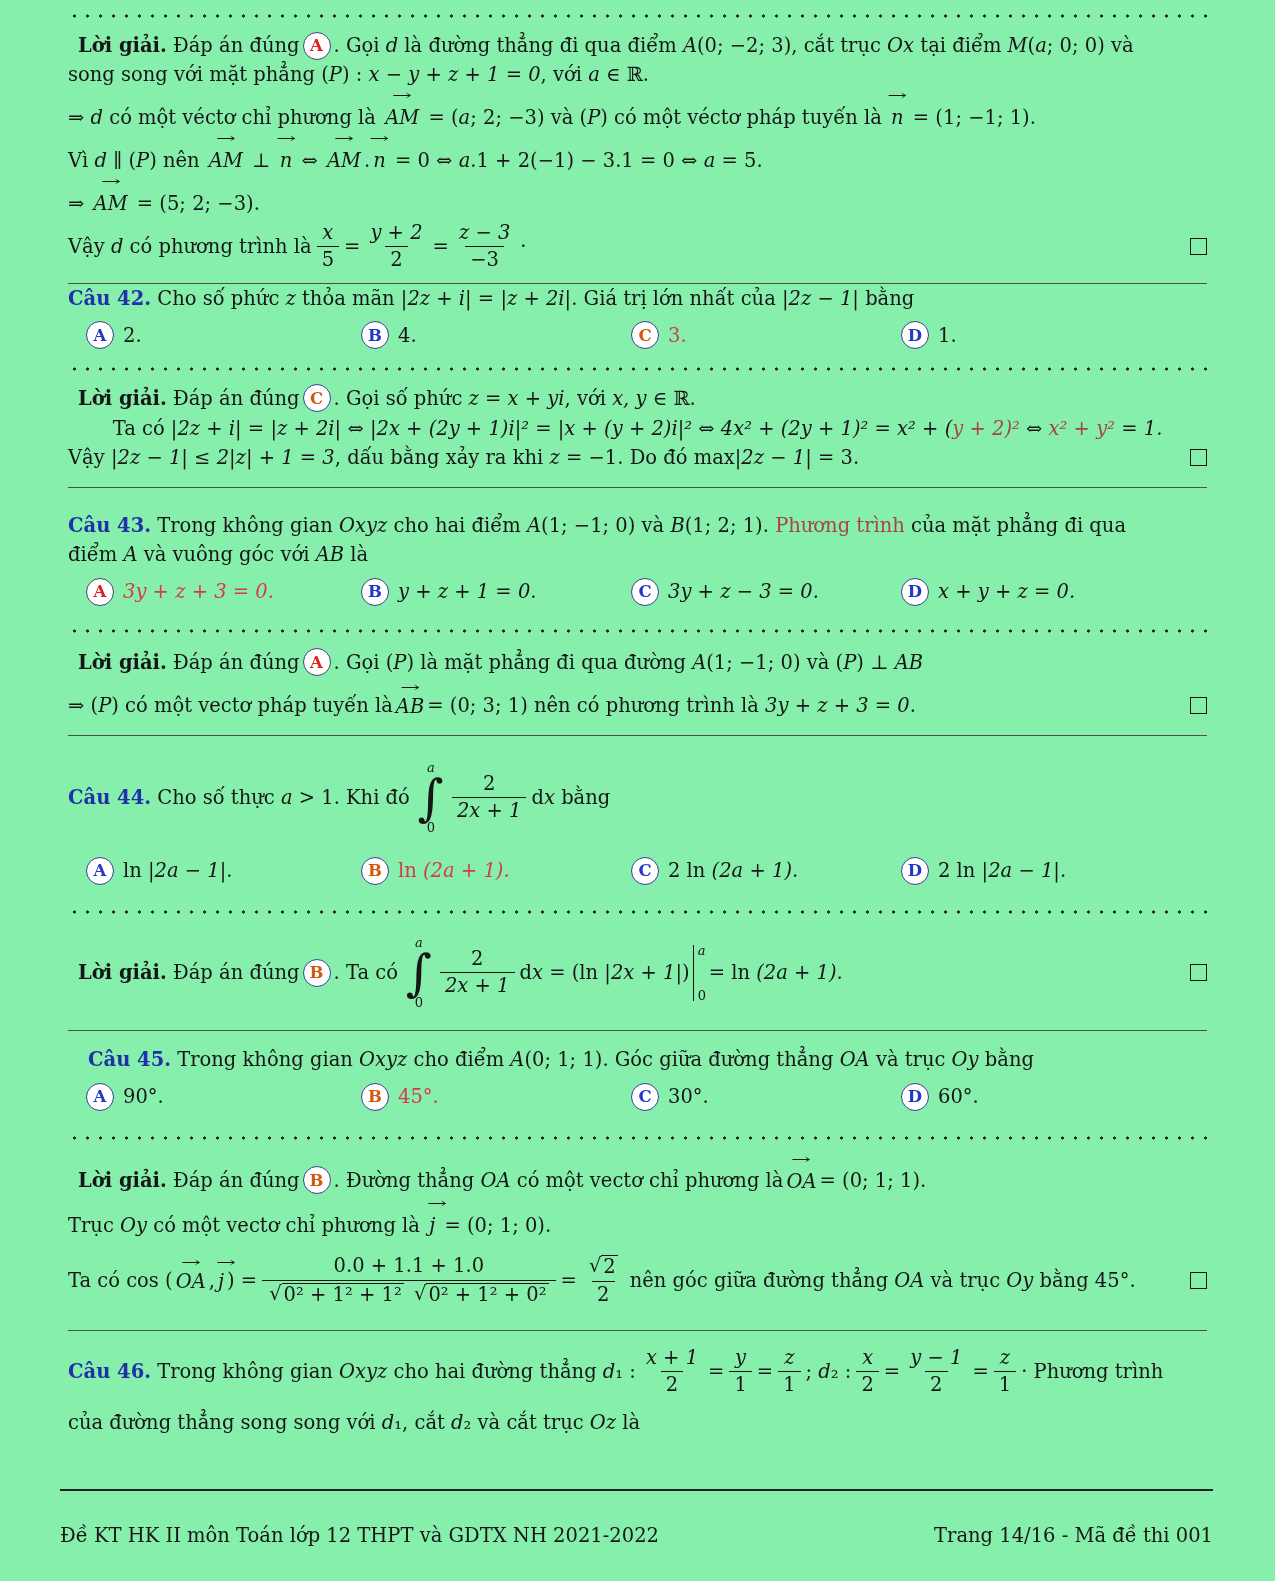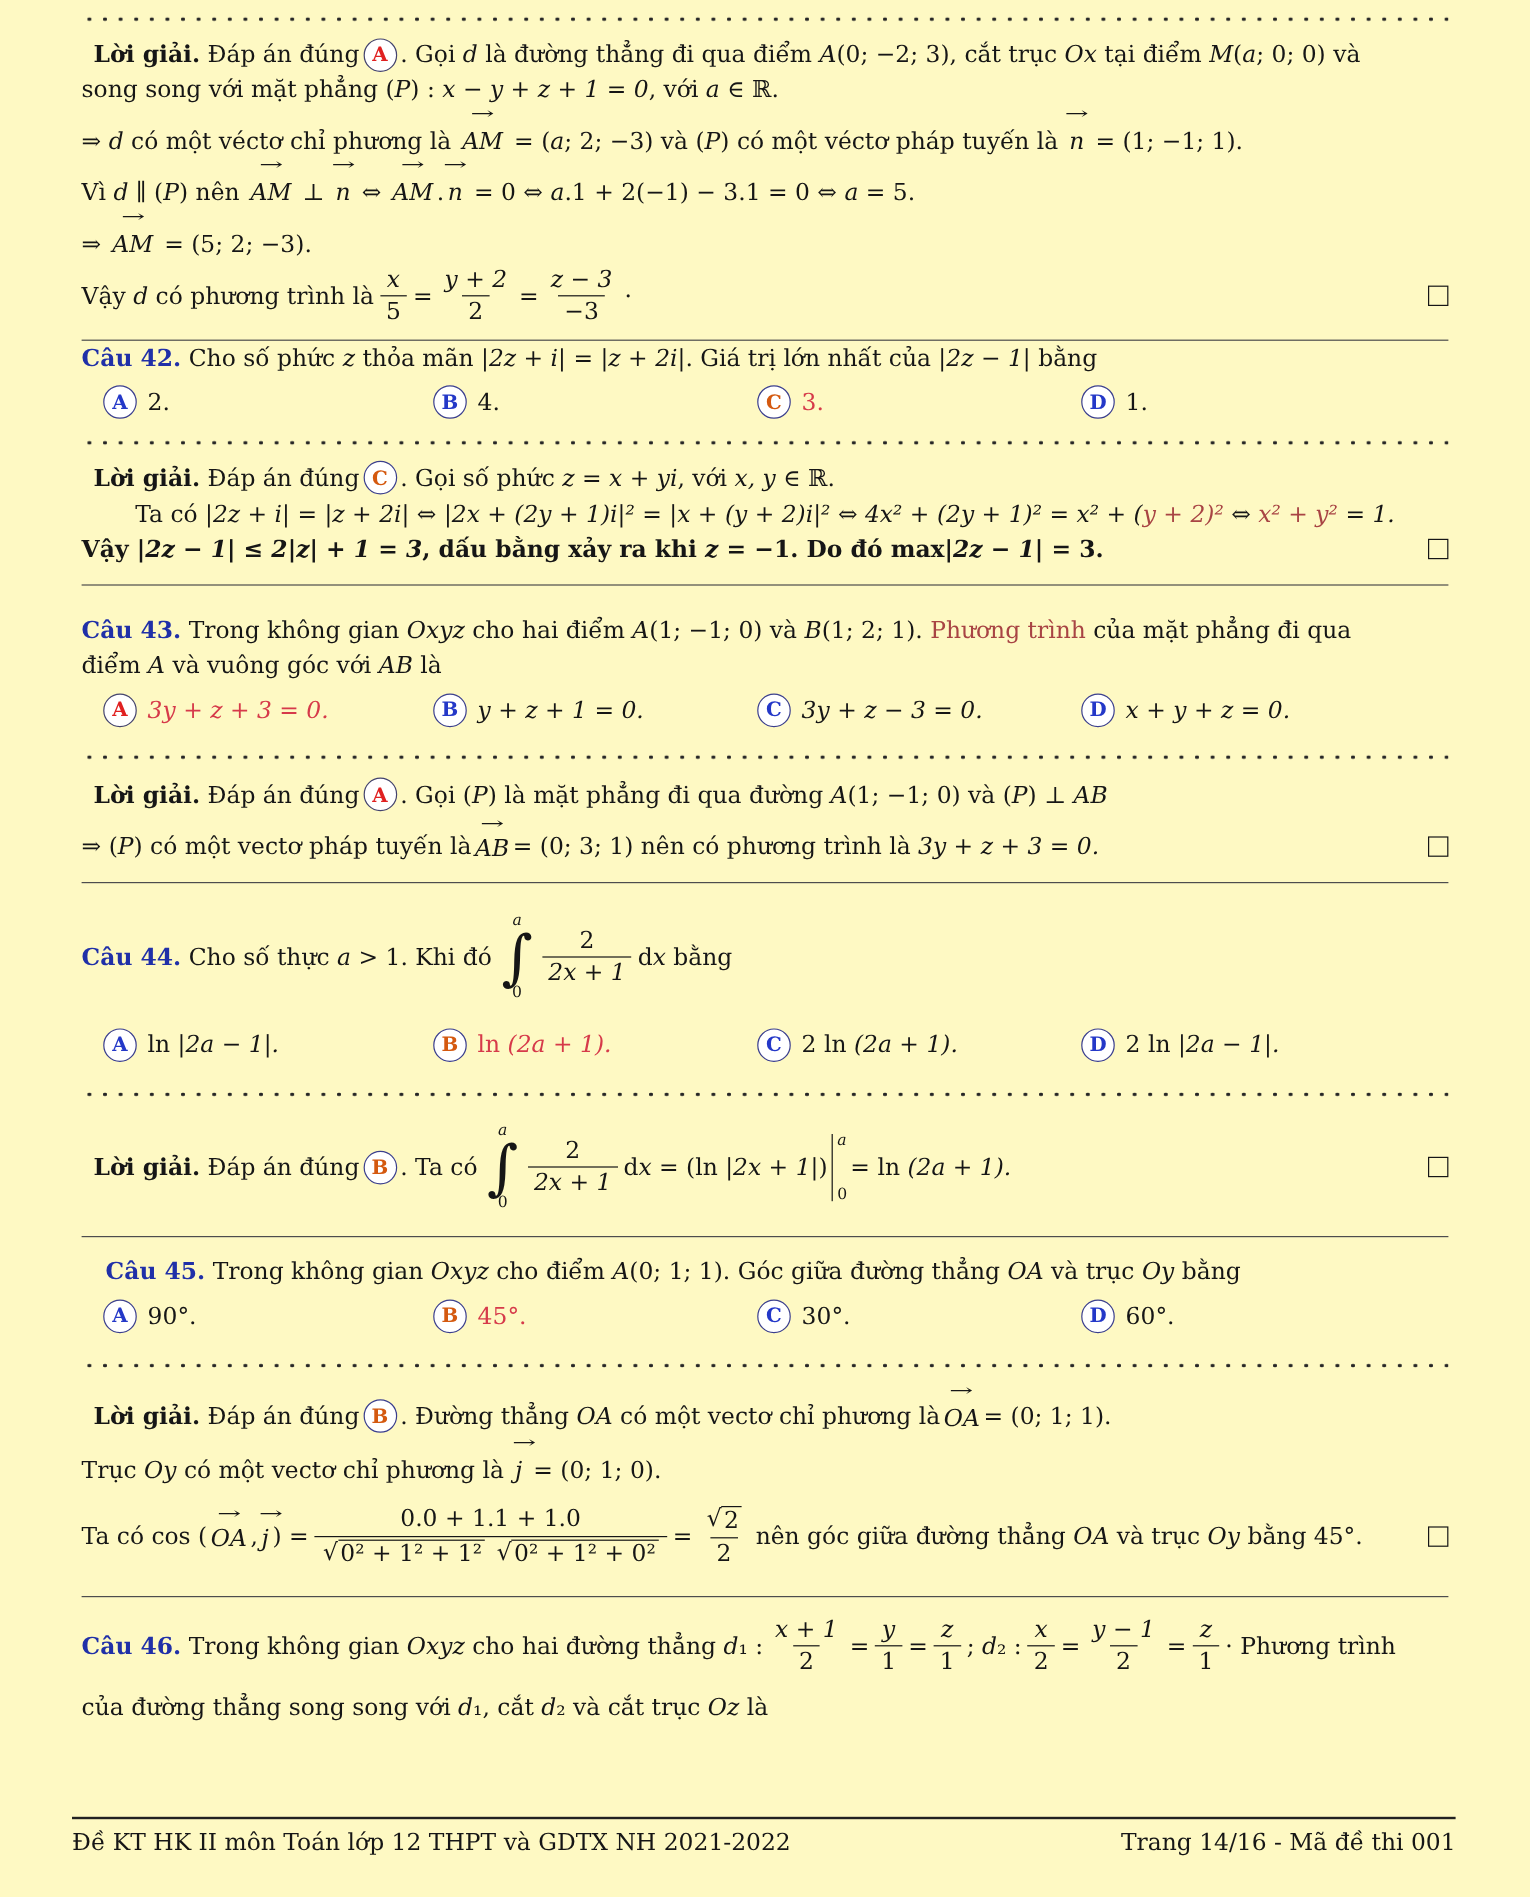--- a/index.html
+++ b/index.html
@@ -1,16 +1,16 @@
 <!DOCTYPE html>
 <html><head>
 <meta charset="utf-8">
 <style>
   html,body{margin:0;padding:0;background:#fff;}
-  .page{position:relative;width:1275px;height:1581px;background:#fef9c3;overflow:hidden;
+  .page{position:relative;width:1275px;height:1581px;background:#86efac;overflow:hidden;
         font-family:"DejaVu Serif","Liberation Serif",serif;font-size:19.5px;color:#161616;}
   .content{padding:0 68px;}
   .dotsep{height:4px;background-image:radial-gradient(circle,#262626 1.4px,transparent 1.7px);
           background-size:13px 4px;background-repeat:repeat-x;background-position:left center;}
   .rule{border:none;border-top:1.6px solid #4d4d4d;height:0;margin:0;}
   .line{line-height:29px;white-space:nowrap;}
   .flexline{display:flex;align-items:center;white-space:nowrap;}
   .indent{padding-left:10px;}
   .sg-b{font-weight:bold;}
   .sg-i{font-style:italic;}
@@ -38,21 +38,21 @@
   .integral .isign{font-size:50px;line-height:0.92;font-weight:normal;}
   .evalwrap{position:relative;display:inline-block;width:16px;height:56px;vertical-align:middle;margin-left:3px;}
   .evalwrap .bar{position:absolute;left:0;top:0;bottom:0;width:1.8px;background:#161616;}
   .evalwrap .esup{position:absolute;top:-2px;left:5px;font-size:13px;font-style:italic;}
   .evalwrap .esub{position:absolute;bottom:-2px;left:5px;font-size:13px;}
   .sqrt{display:inline-flex;align-items:flex-start;margin:0 2px;}
   .sqrt .sign{line-height:1.15;}
   .sqrt .body{border-top:1.5px solid #161616;padding:0 2px;line-height:1.15;}
   .qed{margin-left:auto;width:15px;height:15px;border:1.8px solid #161616;flex:0 0 auto;}
   .footer{position:absolute;left:60px;right:62px;bottom:34px;border-top:2px solid #222;
-          padding-top:8px;display:flex;justify-content:space-between;font-size:19.5px;}
+          padding-top:33px;display:flex;justify-content:space-between;font-size:19.5px;}
   
   .m-top-dot{margin-top:14px;}
   .sol41{margin-top:13px;}
   .sol41 .lv{padding-top:12px;}
   .rule1{margin-top:11px;}
   .q42{}
   .opts42{margin-top:7px;min-height:31px;}
   .dot42{margin-top:16px;}
   .sol42{margin-top:13px;}
   .rule2{margin-top:15px;}
@@ -167,21 +167,21 @@
       <div class="line indent flexline">
         <span><span class="sg-b">Lời giải.</span><span>  Đáp án đúng </span></span>
         <span class="circ orange">
             <span>C</span>
           </span>
         <span><span>.   Gọi số phức </span><span class="sg-i">z = x + yi</span><span>, với </span><span class="sg-i">x, y</span><span> ∈ ℝ.</span></span>
       </div>
       <div class="line" style="margin-top:1px;text-align:center;">
         <span><span>Ta có </span><span class="sg-i">|2z + i| = |z + 2i| ⇔ |2x + (2y + 1)i|² = |x + (y + 2)i|² ⇔ 4x² + (2y + 1)² = x² + (</span><span class="sg-i sg-d">y + 2)²</span><span class="sg-i"> ⇔ </span><span class="sg-i sg-d">x² + y²</span><span class="sg-i"> = 1.</span></span>
       </div>
-      <div class="flexline" style="line-height:29px;font-weight:bold;">
+      <div class="flexline" style="line-height:29px;">
         <span><span>Vậy </span><span class="sg-i">|2z − 1| ≤ 2|z| + 1 = 3</span><span>, dấu bằng xảy ra khi </span><span class="sg-i">z</span><span> = −1. Do đó max</span><span class="sg-i">|2z − 1|</span><span> = 3.</span></span>
         <span class="qed"></span>
       </div>
     </div>
 
     <hr class="rule rule2">
 
     <div>
       <div class="line q43">
         <span><span class="sg-q">Câu 43.</span><span>   Trong không gian </span><span class="sg-i">Oxyz</span><span> cho hai điểm </span><span class="sg-i">A</span><span>(1; −1; 0) và </span><span class="sg-i">B</span><span>(1; 2; 1). </span><span class="sg-d">Phương trình</span><span> của mặt phẳng đi qua</span></span>

